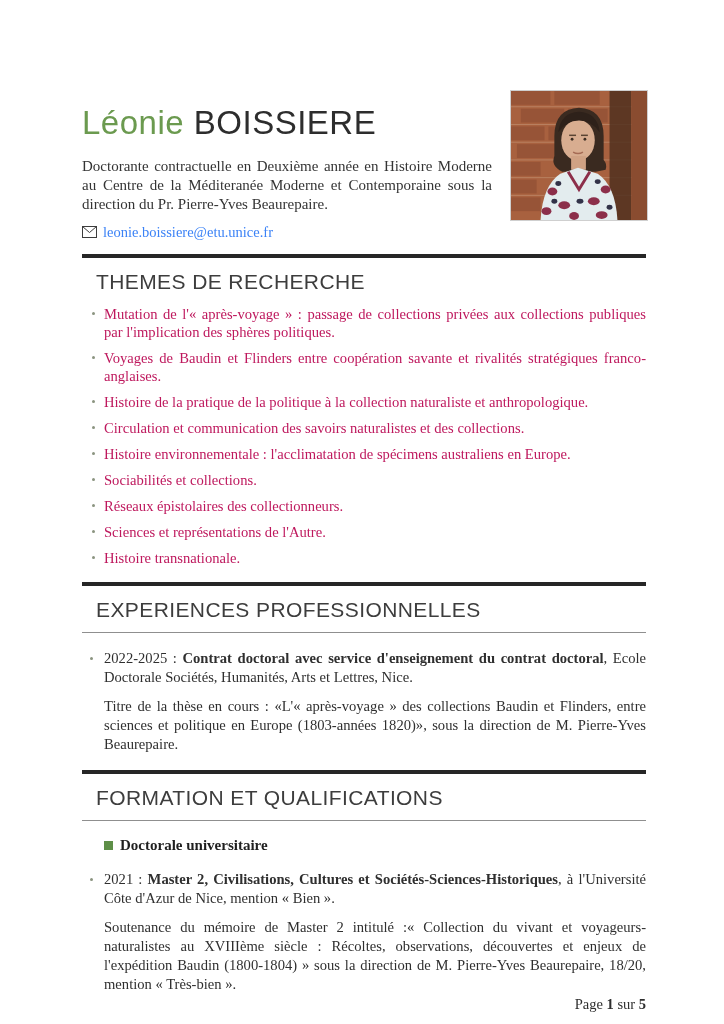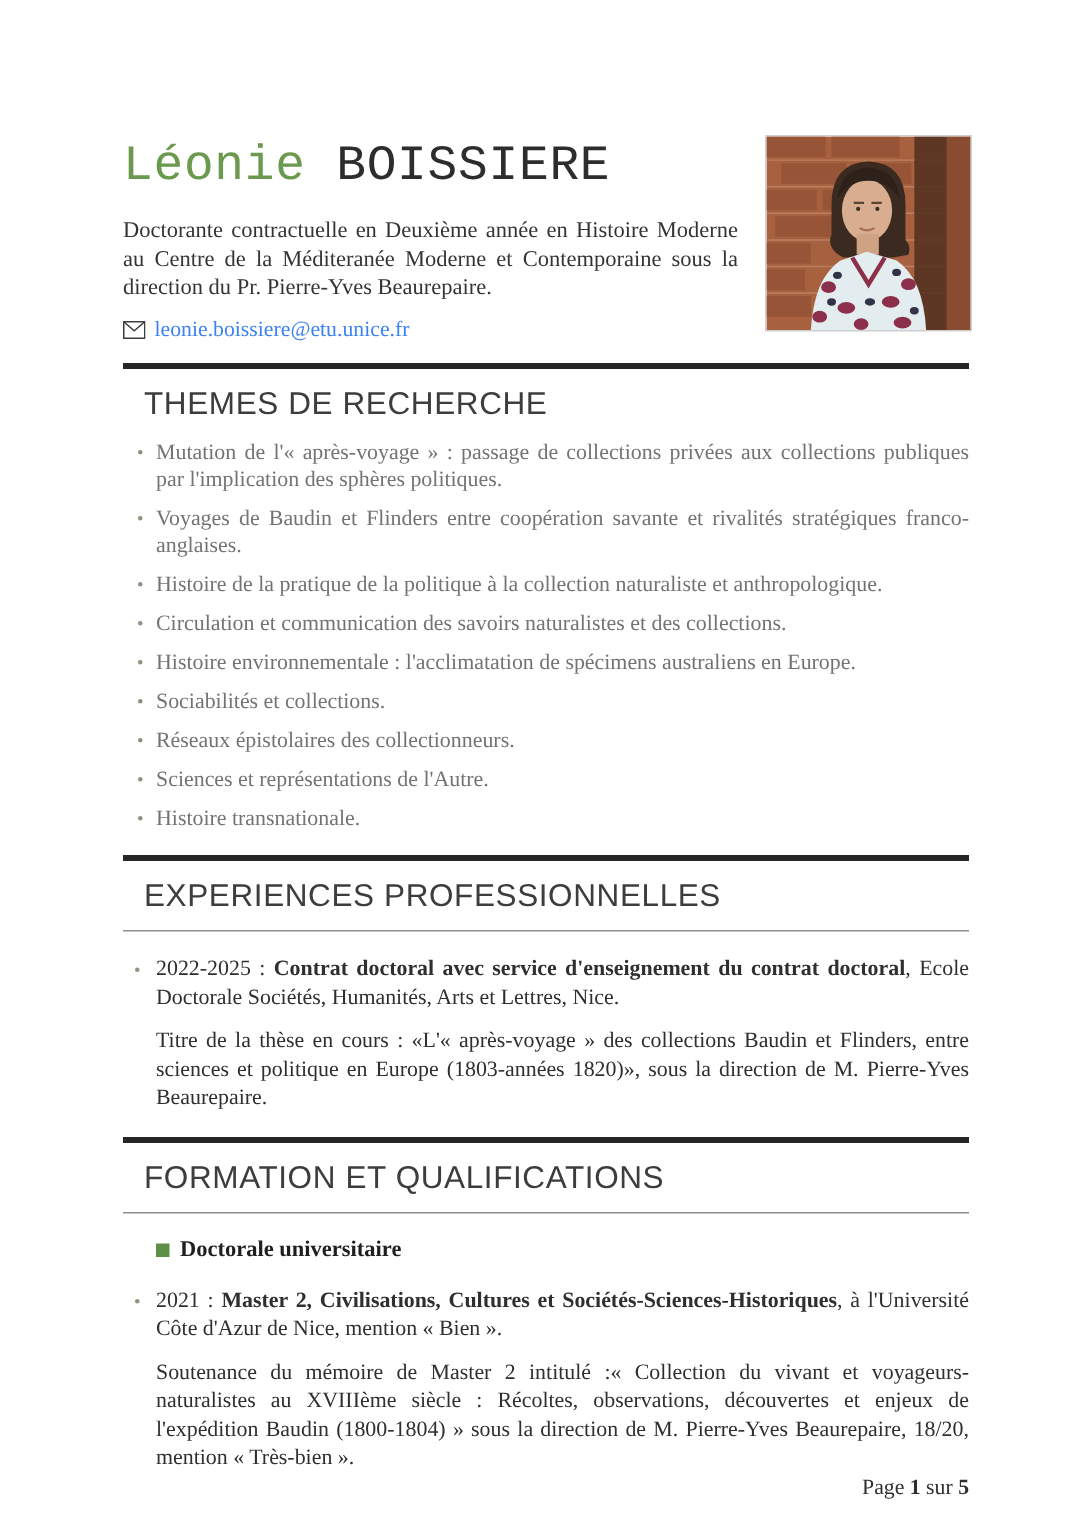--- a/index.html
+++ b/index.html
@@ -9,23 +9,23 @@
     margin:0 auto;
     background:#ffffff;
     box-sizing:border-box;
     padding:90px 78px 0 82px;
     font-family:"Liberation Serif", serif;
     color:#2f2f2f;
     overflow:hidden;
   }
   
   .name{
-    font-family:Liberation Mono, monospace;
+    font-family:Liberation Sans, sans-serif;
     font-size:33px;font-weight:400;letter-spacing:0.5px;
-    margin:4px 0 16px 0;line-height:1.05;
+    margin:16px 0 16px 0;line-height:1.05;
   }
   .name .first{color:#6b9a4f;}
   .name .last{color:#2d2d2d;}
   .summary{
     width:410px;
     font-size:15px;line-height:19px;
     text-align:justify;
     margin:0 0 10px 0;color:#343434;
   }
   .email-row{
@@ -55,21 +55,21 @@
   .thin-after{margin-top:12px;}
   
   ul.bullets{
     list-style:none;margin:13px 0 0 0;padding:0;
   }
   ul.bullets li{
     position:relative;
     padding-left:22px;
     font-size:14.6px;line-height:18px;
     text-align:justify;
-    margin-bottom:8px;color:#737373;
+    margin-bottom:8px;color:#be185d;
   }
   ul.bullets li::before{
     content:"";
     position:absolute;left:10px;top:7px;
     width:3px;height:3px;border-radius:50%;
     background:#8b9480;
   }
   
   .entry{
     position:relative;

